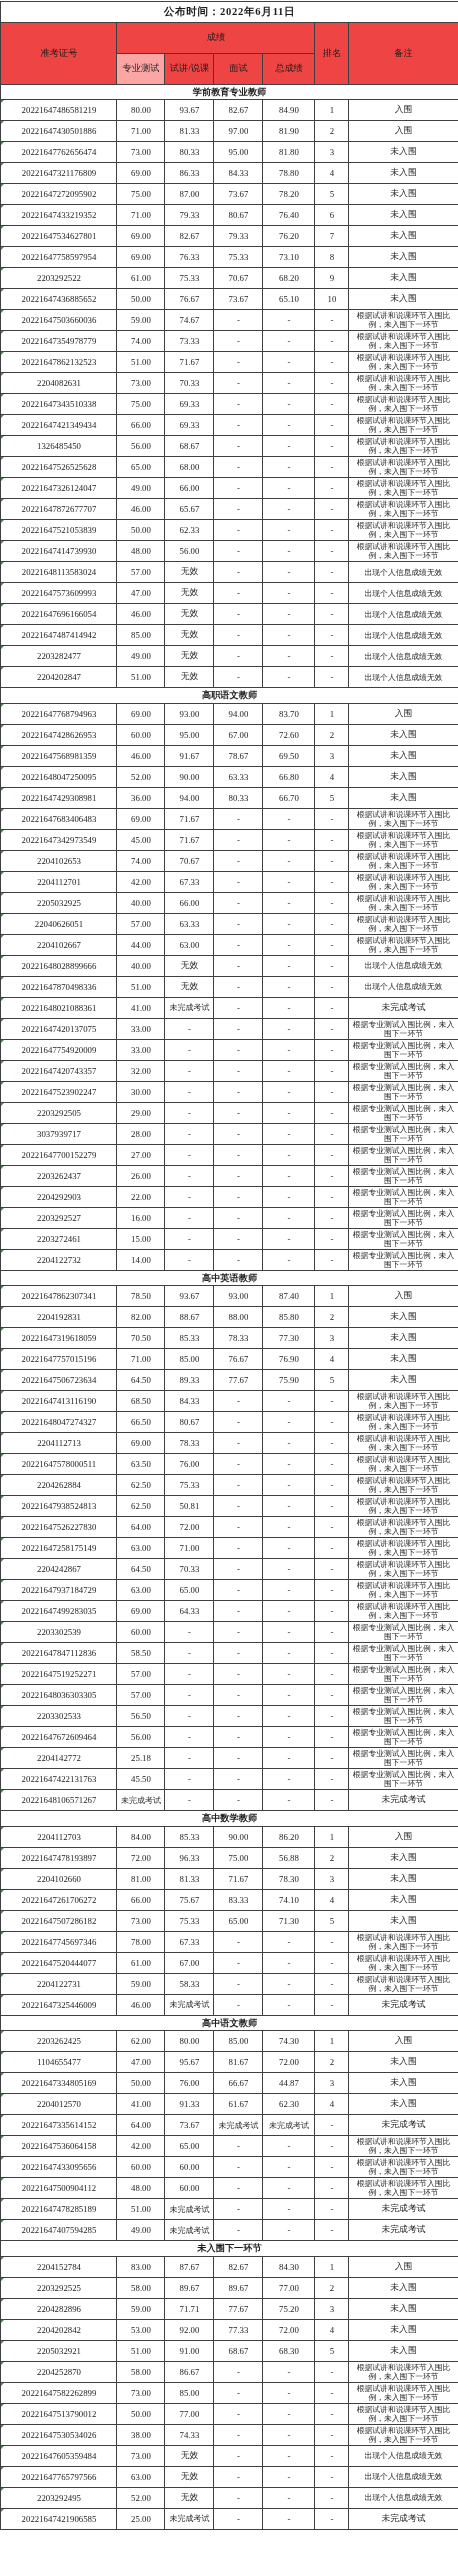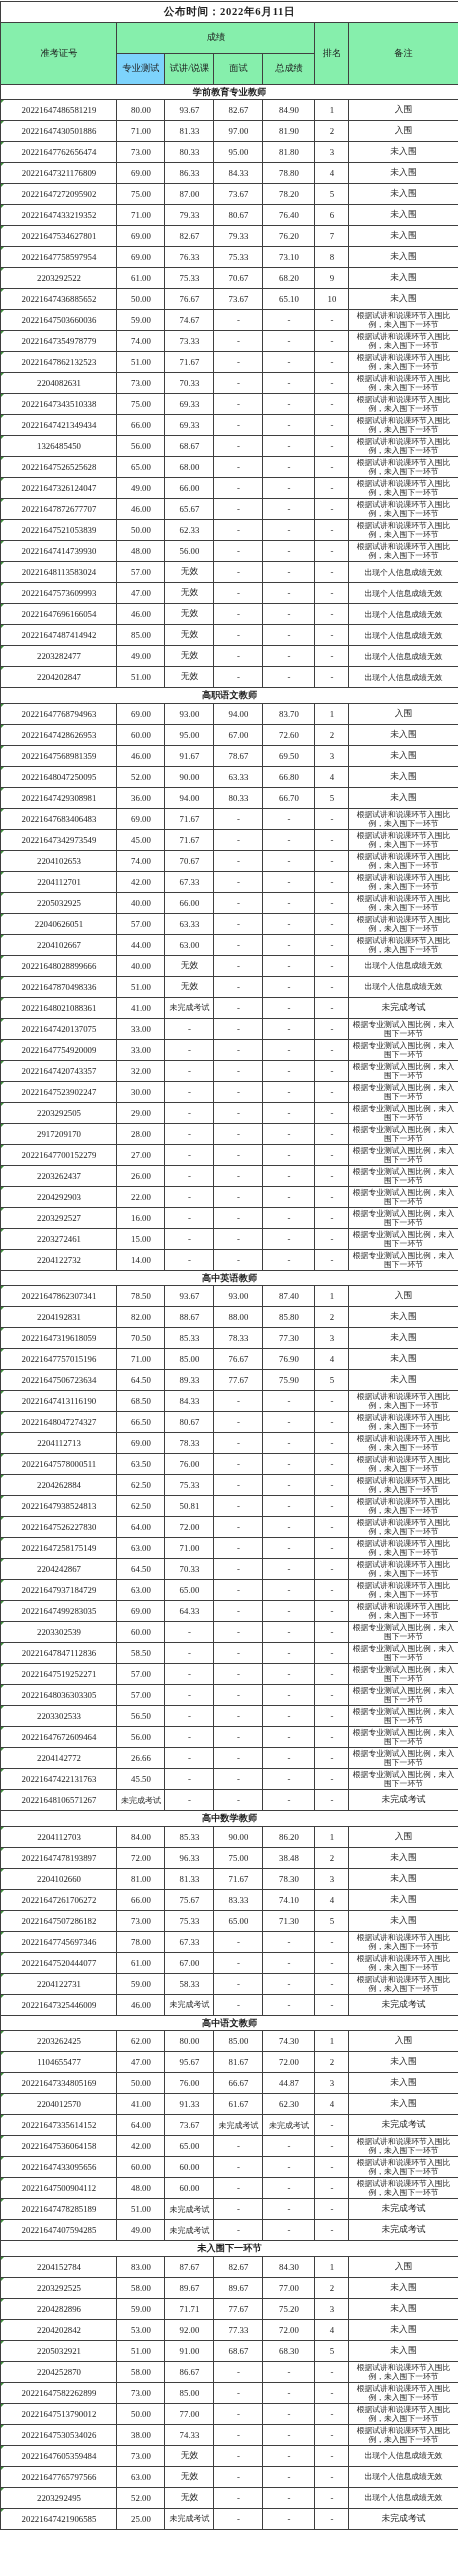--- a/index.html
+++ b/index.html
@@ -1,22 +1,22 @@
 <!DOCTYPE html>
 <html style="font-size:11.3px"><head>
 <meta charset="utf-8">
 <style>
   html,body{margin:0;padding:0;background:#ffffff;}
   body{width:459px;font-family:"Liberation Serif","DejaVu Serif",serif;color:#1c1c1c;}
   table{border-collapse:collapse;table-layout:fixed;width:456px;margin:1.4px auto 0 auto;}
   td,th{border:0.7px solid #3f3f3f;text-align:center;vertical-align:middle;padding:0 0.7px;
         overflow:hidden;font-weight:normal;box-sizing:border-box;}
   .title-cell{font-weight:bold;font-size:10.6px;height:20.5px;letter-spacing:0.7px;}
-  thead th{font-size:9.2px;height:31px;background:#86efac;}
-  th.green{background:#7dd3fc;}
+  thead th{font-size:9.2px;height:31px;background:#ef4444;}
+  th.green{background:#fca5a5;}
   td.section{font-weight:bold;font-size:9.2px;height:15.5px;}
   tbody td{height:21px;font-size:8.8px;}
   tbody td.c-id{position:relative;}
   tbody td.c-id::before{content:"";position:absolute;left:0;top:0;width:0;height:0;
         border-top:3.5px solid #3f8f3b;border-right:3.5px solid transparent;}
   tbody td.c-remark.long{font-size:7.8px;line-height:1.18;padding:0 1.4px;}
   tbody td.small-txt{font-size:8px;}
 </style>
 </head>
 <body>
@@ -481,21 +481,21 @@
       <tr>
         <td class="c-id">2203292505</td>
         <td>29.00</td>
         <td>-</td>
         <td>-</td>
         <td>-</td>
         <td>-</td>
         <td class="c-remark long">根据专业测试入围比例，未入围下一环节</td>
       </tr>
       <tr>
-        <td class="c-id">2917209170</td>
+        <td class="c-id">3037939717</td>
         <td>28.00</td>
         <td>-</td>
         <td>-</td>
         <td>-</td>
         <td>-</td>
         <td class="c-remark long">根据专业测试入围比例，未入围下一环节</td>
       </tr>
       <tr>
         <td class="c-id">20221647700152279</td>
         <td>27.00</td>
@@ -746,21 +746,21 @@
         <td class="c-id">20221647672609464</td>
         <td>56.00</td>
         <td>-</td>
         <td>-</td>
         <td>-</td>
         <td>-</td>
         <td class="c-remark long">根据专业测试入围比例，未入围下一环节</td>
       </tr>
       <tr>
         <td class="c-id">2204142772</td>
-        <td>26.66</td>
+        <td>25.18</td>
         <td>-</td>
         <td>-</td>
         <td>-</td>
         <td>-</td>
         <td class="c-remark long">根据专业测试入围比例，未入围下一环节</td>
       </tr>
       <tr>
         <td class="c-id">20221647422131763</td>
         <td>45.50</td>
         <td>-</td>
@@ -788,21 +788,21 @@
         <td>90.00</td>
         <td>86.20</td>
         <td>1</td>
         <td class="c-remark">入围</td>
       </tr>
       <tr>
         <td class="c-id">20221647478193897</td>
         <td>72.00</td>
         <td>96.33</td>
         <td>75.00</td>
-        <td>38.48</td>
+        <td>56.88</td>
         <td>2</td>
         <td class="c-remark">未入围</td>
       </tr>
       <tr>
         <td class="c-id">2204102660</td>
         <td>81.00</td>
         <td>81.33</td>
         <td>71.67</td>
         <td>78.30</td>
         <td>3</td>

